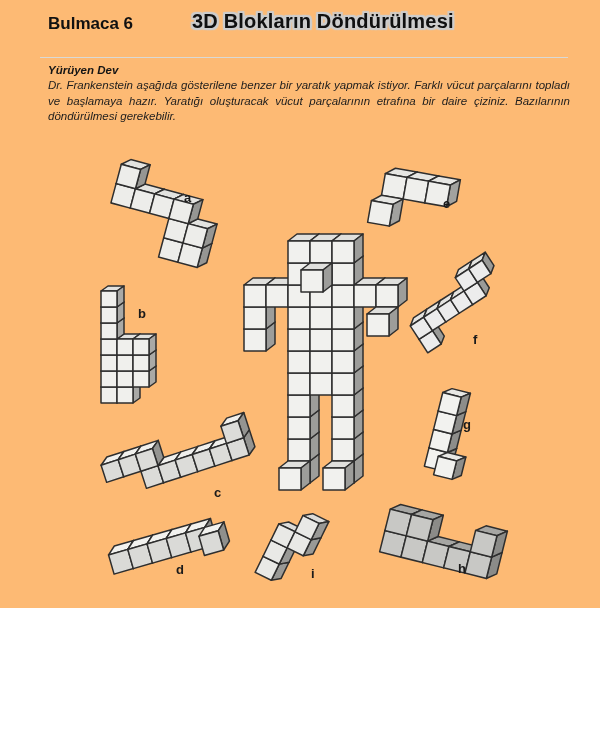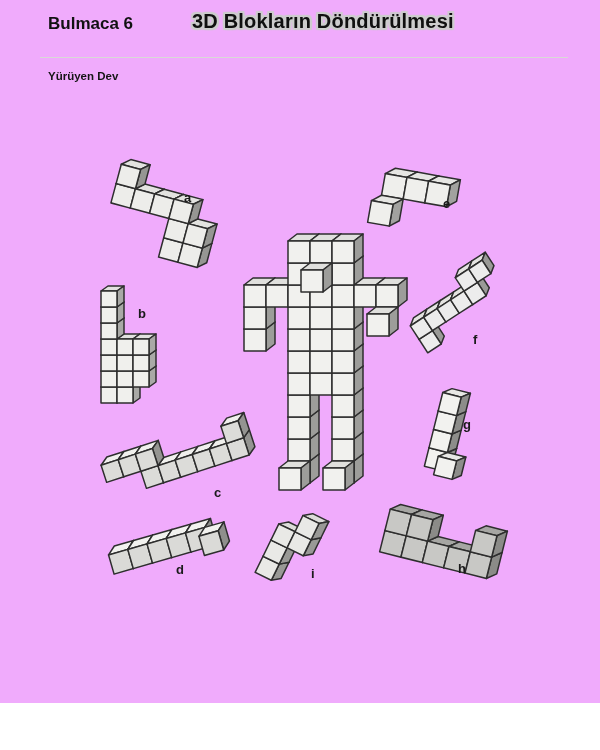--- a/index.html
+++ b/index.html
@@ -1,24 +1,24 @@
 <!DOCTYPE html>
 <html><head>
 <meta charset="utf-8">
 <style>
   html,body{margin:0;padding:0;background:#fff;}
-  .page{position:relative;width:600px;height:703px;background:#f0abfc;overflow:hidden;
+  .page{position:relative;width:600px;height:608px;background:#fdba74;overflow:hidden;
         font-family:"Liberation Sans",sans-serif;color:#141414;}
   .puzzle-label{position:absolute;left:48px;top:14px;font-size:17px;font-weight:bold;color:#111;}
   .title{position:absolute;left:192px;top:10px;margin:0;font-size:20px;font-weight:bold;color:#101010;
          letter-spacing:.2px;
          text-shadow:-2px -2px 1px #cdcdcd,2px -2px 1px #cdcdcd,-2px 2px 1px #cdcdcd,2px 2px 1px #cdcdcd,
                      0 -2px 1px #c9c9c9,0 2px 1px #c9c9c9,-2px 0 1px #c9c9c9,2px 0 1px #c9c9c9;}
   .rule{position:absolute;left:40px;top:57px;width:528px;height:1px;background:#d9d9d6;border:0;margin:0;}
-  .intro{position:absolute;left:48px;top:70px;width:522px;}
+  .intro{position:absolute;left:48px;top:64px;width:522px;font-style:italic;}
   .intro h2{margin:0 0 2px 0;font-size:11.5px;font-weight:bold;color:#151515;}
   .intro p{margin:0;font-size:11.5px;line-height:15.5px;text-align:justify;color:#1d1d1d;}
   .puzzle{position:absolute;left:0;top:140px;width:600px;height:560px;}
   .shape{position:absolute;}
   .shape svg{display:block;}
   .shape-label{position:absolute;font-size:13px;font-weight:bold;color:#1a1a1a;
                font-family:"Liberation Sans",sans-serif;}
   .pageno{position:absolute;left:50%;top:705px;transform:translateX(-50%);
           border:1.5px solid #8e8e8b;border-radius:12px;padding:1px 11px 7px 11px;
           font-size:13px;font-weight:bold;color:#101010;background:#fff;}
@@ -27,20 +27,21 @@
 <body>
 
 <div class="page">
 
   <div class="puzzle-label">Bulmaca 6</div>
   <h1 class="title">3D Blokların Döndürülmesi</h1>
   <div class="rule"></div>
 
   <section class="intro">
     <h2>Yürüyen Dev</h2>
+    <p>Dr. Frankenstein aşağıda gösterilene benzer bir yaratık yapmak istiyor. Farklı vücut parçalarını topladı ve başlamaya hazır. Yaratığı oluşturacak vücut parçalarının etrafına bir daire çiziniz. Bazılarının döndürülmesi gerekebilir.</p>
   </section>
 
   <div id="puzzle" class="puzzle">
       <div class="shape" style="left: 241px; top: 91px; transform: rotate(0deg);">
         <svg width="169" height="262" viewBox="0 0 169 262">
           <polygon points="47.0,230.0 56.0,223.0 78.0,223.0 69.0,230.0" fill="#e0e0dd" stroke="#2e2e2e" stroke-width="1.5" stroke-linejoin="round"></polygon>
           <polygon points="69.0,230.0 78.0,223.0 78.0,245.0 69.0,252.0" fill="#9d9d9a" stroke="#2e2e2e" stroke-width="1.5" stroke-linejoin="round"></polygon>
           <polygon points="47.0,230.0 69.0,230.0 69.0,252.0 47.0,252.0" fill="#f1f1ee" stroke="#2e2e2e" stroke-width="1.5" stroke-linejoin="round"></polygon>
           <polygon points="91.0,230.0 100.0,223.0 122.0,223.0 113.0,230.0" fill="#e0e0dd" stroke="#2e2e2e" stroke-width="1.5" stroke-linejoin="round"></polygon>
           <polygon points="113.0,230.0 122.0,223.0 122.0,245.0 113.0,252.0" fill="#9d9d9a" stroke="#2e2e2e" stroke-width="1.5" stroke-linejoin="round"></polygon>

